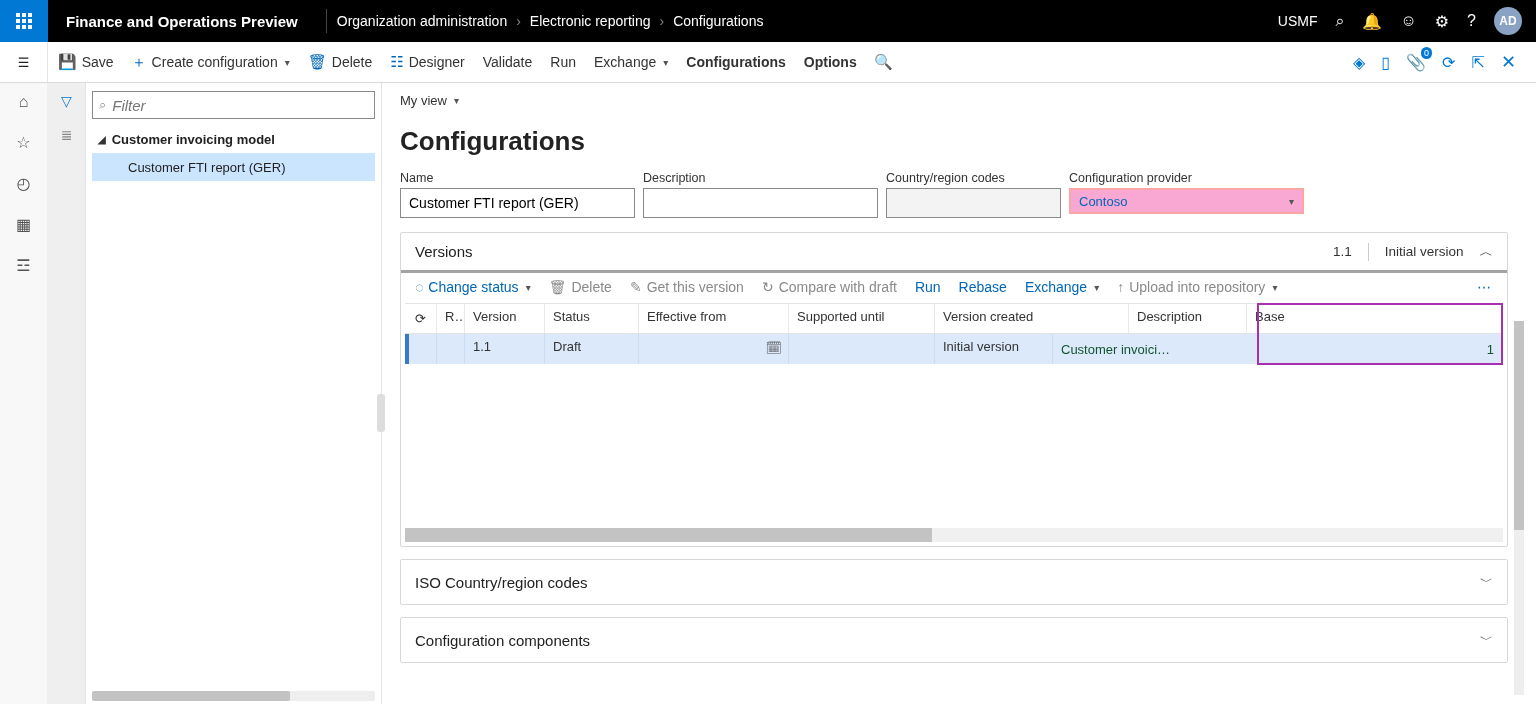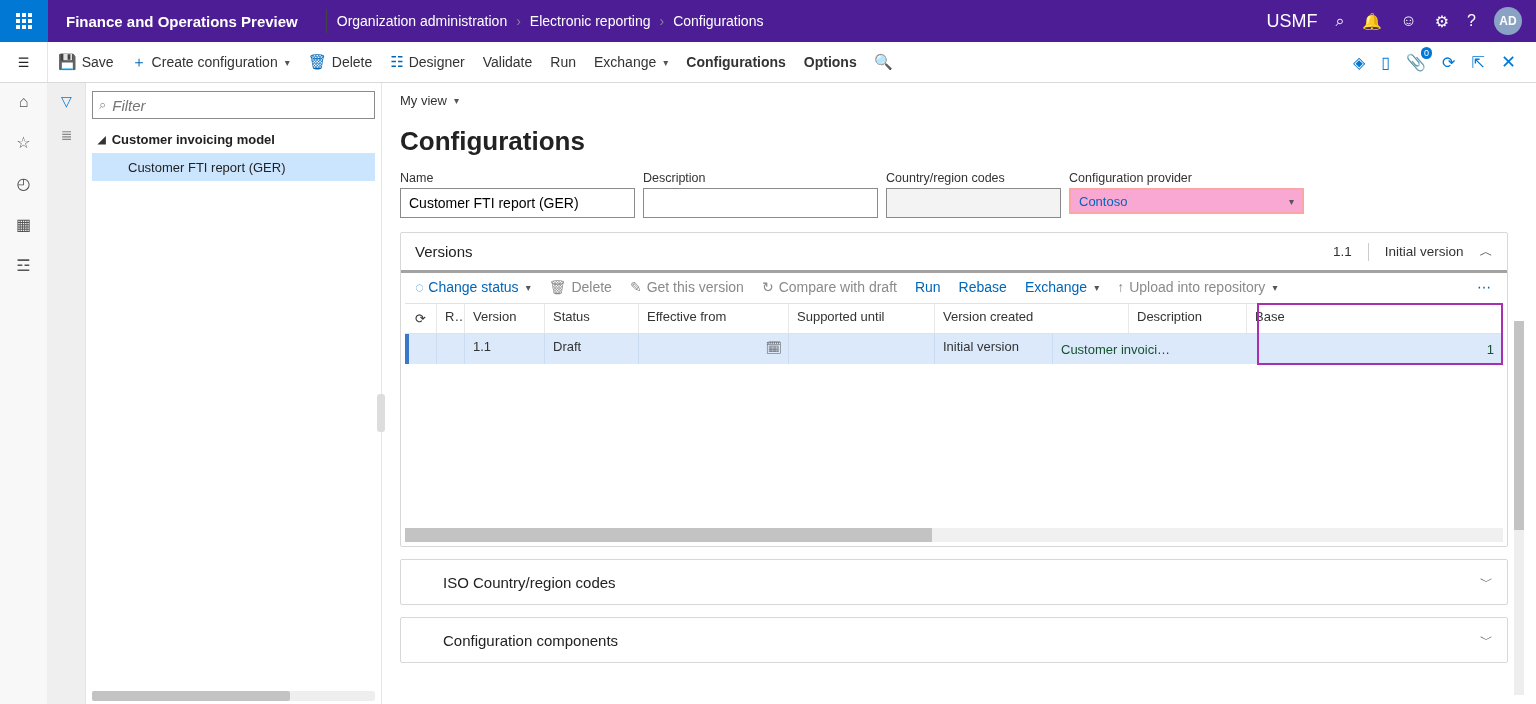--- a/index.html
+++ b/index.html
@@ -1,30 +1,30 @@
 <!DOCTYPE html>
 <html><head>
 <meta charset="utf-8">
 <style>
   * { box-sizing: border-box; margin: 0; padding: 0; }
   body { font-family: "Segoe UI", Arial, sans-serif; font-size: 13px; color: #222; background: #fff; overflow: hidden; }
   
   
-  .topbar { height: 42px; background: #4c1d95; color: #fff; display: flex; align-items: center; }
+  .topbar { height: 42px; background: #000000; color: #fff; display: flex; align-items: center; }
   .waffle { width: 48px; height: 42px; background: #0078d4; display: flex; align-items: center; justify-content: center; cursor: pointer; }
   .waffle-dots { display: grid; grid-template-columns: repeat(3, 4px); grid-template-rows: repeat(3, 4px); gap: 2px; }
   .waffle-dots span { background: #fff; width: 4px; height: 4px; }
   .app-title { font-weight: 600; font-size: 15px; padding: 0 18px; }
   .breadcrumb { display: flex; align-items: center; gap: 9px; font-size: 14px; }
   .breadcrumb .sep { color: #888; }
   .breadcrumb .crumb { cursor: pointer; }
   .top-spacer { flex: 1; }
   .top-right { display: flex; align-items: center; gap: 18px; padding-right: 14px; }
   .top-icon { color: #fff; font-size: 16px; cursor: pointer; }
-  .usmf { font-size: 18px; }
+  .usmf { font-size: 14px; }
   .avatar { width: 28px; height: 28px; border-radius: 50%; background: #8aa3c4; color: #fff; display: flex; align-items: center; justify-content: center; font-size: 12px; font-weight: 600; }
 
   
   .cmdbar-row { display: flex; align-items: stretch; border-bottom: 1px solid #d9d9d9; }
   .hamburger-cell { width: 48px; height: 40px; display: flex; align-items: center; justify-content: center; border-right: 1px solid #e5e5e5; cursor: pointer; }
   .cmdbar { flex: 1; height: 40px; display: flex; align-items: center; padding: 0 10px; gap: 18px; }
   .cmd { display: flex; align-items: center; gap: 5px; cursor: pointer; color: #333; font-size: 14px; }
   .cmd .ico { color: #0066b8; font-size: 15px; }
   .cmd.bold { font-weight: 600; }
   .chev { font-size: 10px; color: #555; margin-left: 2px; }
@@ -103,21 +103,21 @@
   .grid-row .gc { border-right: 1px solid #cadcf2; }
   .rowmark { width: 4px; background: #3a78c9; }
   .grid-row .w-mark { width: 28px; }
   .cal-icon { position: absolute; right: 6px; top: 6px; color: #555; font-size: 13px; }
   .base-cell { display: flex; justify-content: space-between; color: #14532d; align-items: center; }
   .base-highlight { position: absolute; border: 2px solid #a82fb0; pointer-events: none; }
   .grid-body { height: 194px; position: relative; }
   .grid-hscroll { height: 14px; background: #f0f0f0; margin: 0 4px 4px; }
   .grid-hscroll .thumb { height: 100%; width: 48%; background: #c3c3c3; }
 
-  .mini-card { border: 1px solid #d8d8d8; border-radius: 2px; margin-bottom: 12px; padding-left: 28px; }
+  .mini-card { border: 1px solid #d8d8d8; border-radius: 2px; margin-bottom: 12px; }
   .mini-hdr { display: flex; align-items: center; height: 44px; padding: 0 14px; font-size: 15px; }
   .mini-hdr .chev { margin-left: auto; font-size: 13px; color: #555; cursor:pointer; }
 
   .vscroll { position:absolute; right:12px; top:238px; bottom:10px; width:10px; background:#eee; }
   .vscroll .thumb { width:100%; height:56%; background:#c3c3c3; }
 </style>
 </head>
 <body>
 
 <div class="topbar">

